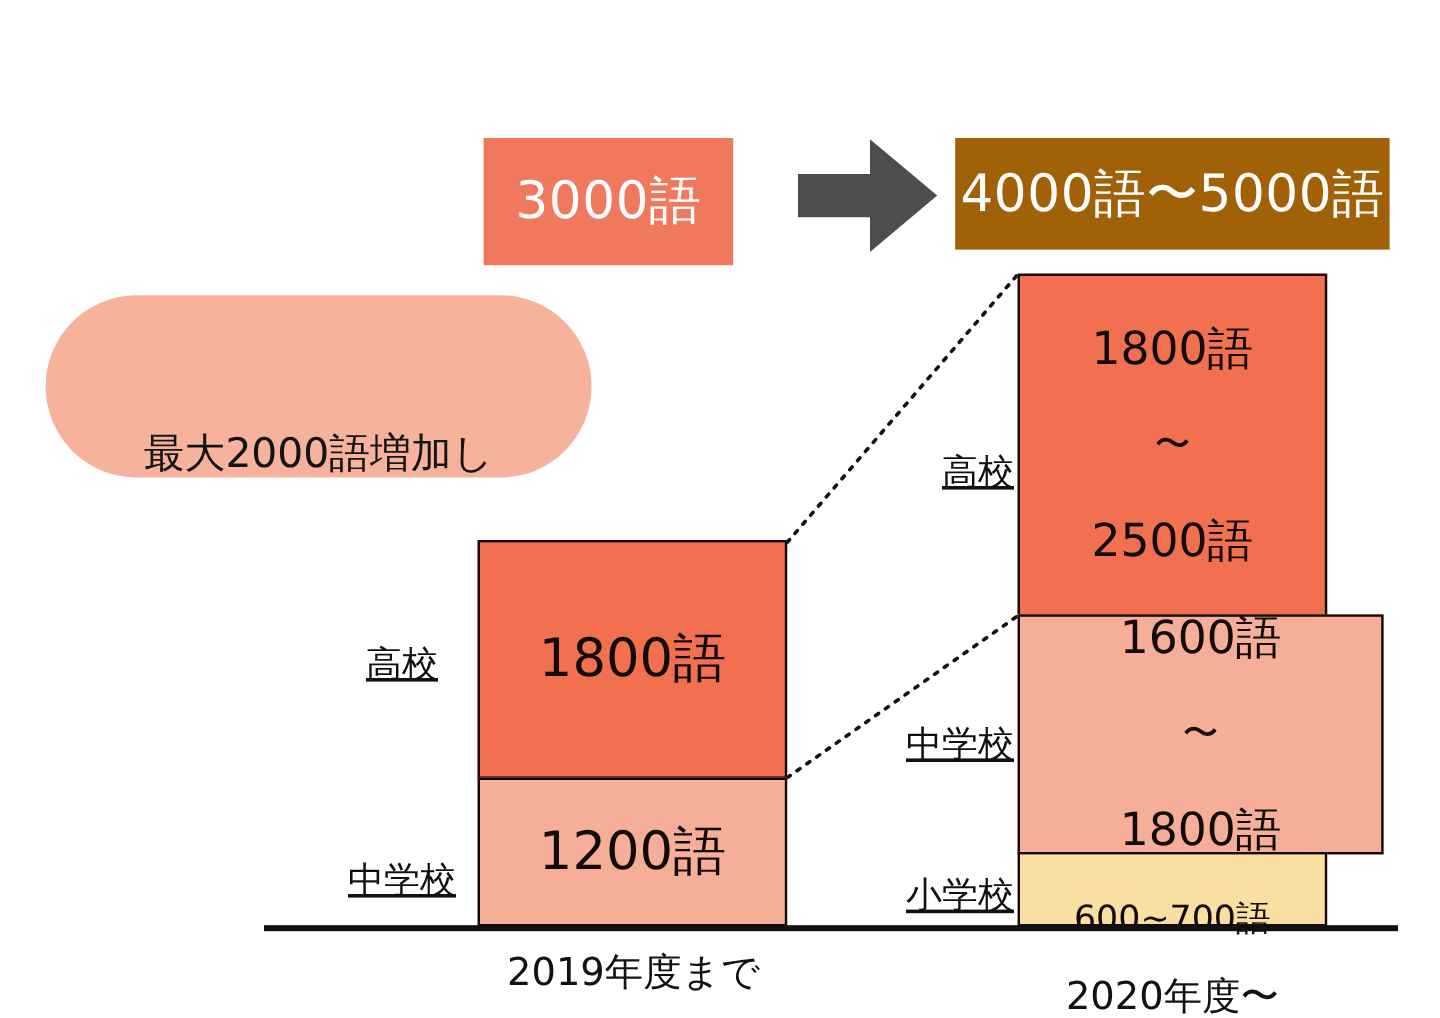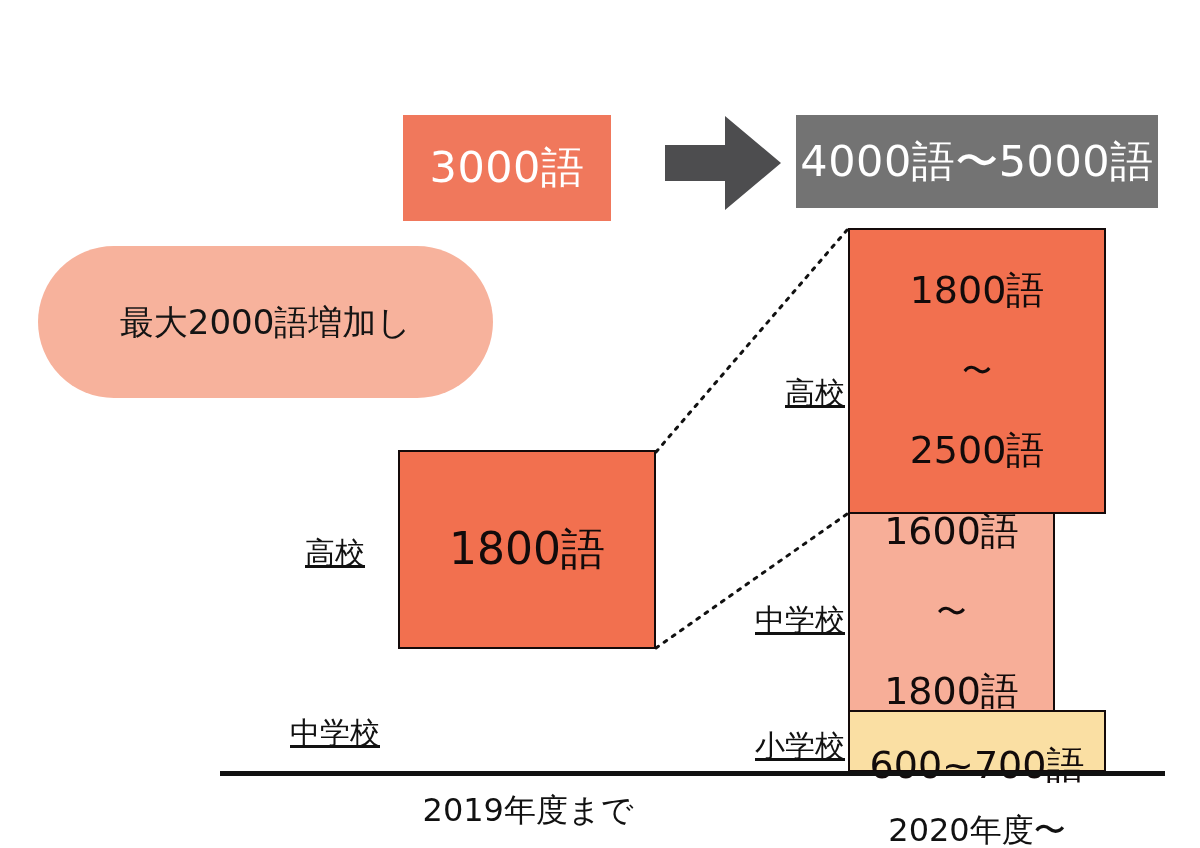--- a/index.html
+++ b/index.html
@@ -40,21 +40,21 @@
     width: 208px;
     height: 106px;
     background: #F0785C;
     font-size: 43px;
   }
   .chip-after {
     left: 796px;
     top: 115px;
     width: 362px;
     height: 93px;
-    background: #737373;
+    background: #a16207;
     font-size: 43px;
   }
 
   
   .arrow {
     position: absolute;
     left: 663px;
     top: 113px;
     width: 120px;
     height: 100px;
@@ -65,21 +65,21 @@
     position: absolute;
     left: 38px;
     top: 246px;
     width: 455px;
     height: 152px;
     background: #F7B29C;
     border-radius: 76px;
     display: flex;
     flex-direction: column;
     align-items: center;
-    justify-content: center;
+    justify-content: flex-end;
     gap: 6px;
   }
   .callout-line {
     font-size: 34px;
     color: #141414;
     line-height: 1.18;
     white-space: nowrap;
   }
 
   
@@ -111,26 +111,26 @@
   }
 
   
   .left-bar { left: 398px; top: 450px; width: 258px; height: 322px; }
   .left-hs  { left: 0; top: 0;    width: 258px; height: 199px; background: #F2704F; }
   .left-jhs { left: 0; top: 198px; width: 258px; height: 124px; background: #F7AE98; }
 
   
   .right-bar { left: 848px; top: 228px; width: 258px; height: 544px; }
   .right-hs  { left: 0; top: 0;   width: 258px; height: 286px; background: #F2704F; }
-  .right-jhs { left: 0; top: 284px; width: 207px; height: 200px; background: #F7AE98; }
+  .right-jhs { left: 0; top: 284px; width: 305px; height: 200px; background: #F7AE98; }
   .right-es  { left: 0; top: 482px; width: 258px; height: 62px;  background: #FADFA3; }
   .seg-val-big  { font-size: 44px; line-height: 1.05; }
   .seg-val-stack{ font-size: 38px; line-height: 1.15; }
   .seg-tilde    { font-size: 30px; line-height: 1.0; margin: 6px 0; }
-  .seg-val-small{ font-size: 38px; line-height: 1.0; margin-top: 48px; }
+  .seg-val-small{ font-size: 29px; line-height: 1.0; margin-top: 48px; }
 
   
   .side-label {
     position: absolute;
     font-size: 30px;
     color: #111111;
     white-space: nowrap;
     text-align: center;
     text-decoration: underline;
   }
@@ -180,20 +180,23 @@
 
   <svg class="connectors" viewBox="0 0 1200 848">
     <line x1="656" y1="452" x2="847" y2="230" stroke="#111111" stroke-width="3" stroke-dasharray="3 7" stroke-linecap="round"></line>
     <line x1="656" y1="648" x2="847" y2="514" stroke="#111111" stroke-width="3" stroke-dasharray="3 7" stroke-linecap="round"></line>
   </svg>
 
   <div class="bar left-bar">
     <div class="seg left-hs">
       <span class="seg-val-big">1800語</span>
     </div>
+    <div class="seg left-jhs">
+      <span class="seg-val-big">1200語</span>
+    </div>
   </div>
 
   <div class="bar right-bar">
     <div class="seg right-hs">
       <span class="seg-val-stack">1800語</span>
       <span class="seg-tilde">〜</span>
       <span class="seg-val-stack">2500語</span>
     </div>
     <div class="seg right-jhs">
       <span class="seg-val-stack">1600語</span>

